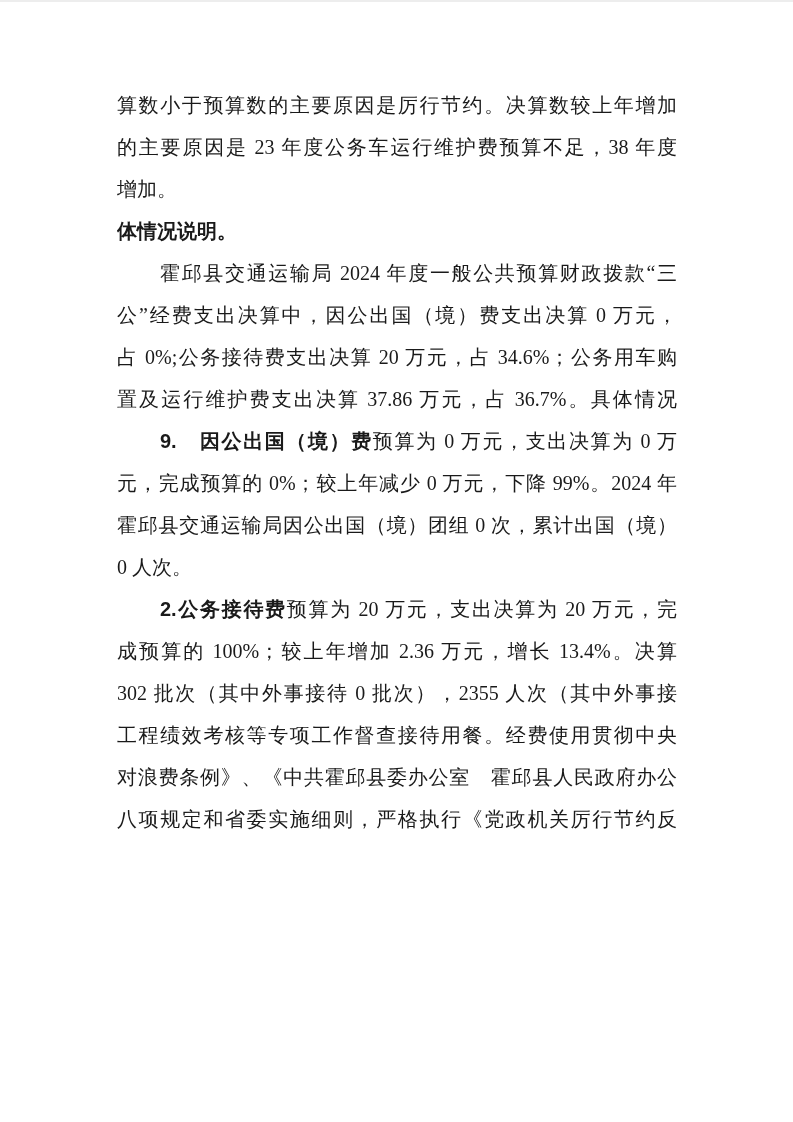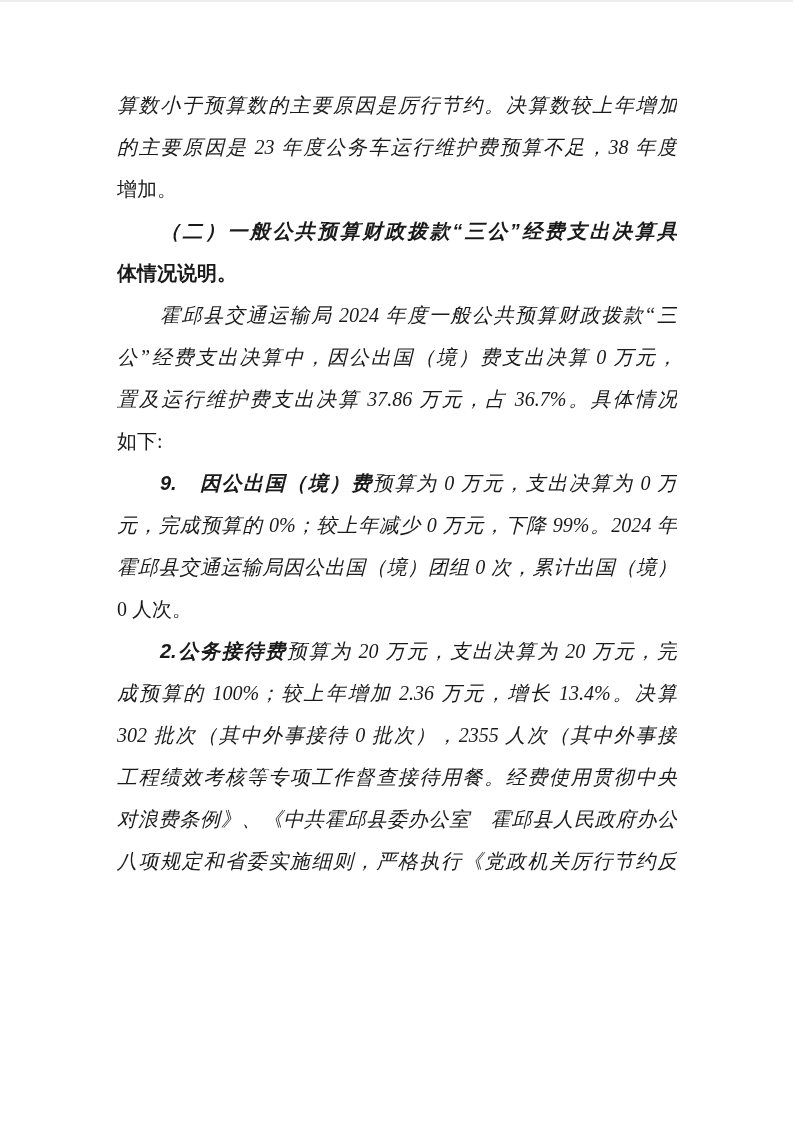--- a/index.html
+++ b/index.html
@@ -34,42 +34,41 @@
   }
   .line {
     height: 42px;
     line-height: 42px;
     font-size: 20px;
     text-align: justify;
     text-align-last: left;
     overflow: hidden;
     white-space: normal;
   }
-  .line.fill { text-align-last: justify; font-style: italic; }
+  .line.fill { text-align-last: justify; }
   .line.indent { text-indent: 43px; }
   .bold {
     font-weight: 700;
     font-family: "Liberation Sans", "DejaVu Sans", sans-serif;
   }
 </style>
 </head>
 <body>
 
 <div class="page">
   <div class="top-edge"></div>
   <div class="content" id="doc-content">
       <div class="line fill"><span>算数小于预算数的主要原因是厉行节约。决算数较上年增加</span></div>
       <div class="line fill"><span>的主要原因是 23 年度公务车运行维护费预算不足，38 年度</span></div>
       <div class="line"><span>增加。</span></div>
-      <div class="line fill indent"><span class="bold">（二）一般公共预算财政拨款“三公”经费支出决算具</span></div>
       <div class="line"><span class="bold">体情况说明。</span></div>
       <div class="line fill indent"><span>霍邱县交通运输局 2024 年度一般公共预算财政拨款“三</span></div>
       <div class="line fill"><span>公”经费支出决算中，因公出国（境）费支出决算 0 万元，</span></div>
+      <div class="line fill"><span>占 0%;公务接待费支出决算 20 万元，占 34.6%；公务用车购</span></div>
       <div class="line fill"><span>置及运行维护费支出决算 37.86 万元，占 36.7%。具体情况</span></div>
-      <div class="line"><span>如下:</span></div>
       <div class="line fill indent"><span class="bold">9.　因公出国（境）费</span><span>预算为 0 万元，支出决算为 0 万</span></div>
       <div class="line fill"><span>元，完成预算的 0%；较上年减少 0 万元，下降 99%。2024 年</span></div>
       <div class="line fill"><span>霍邱县交通运输局因公出国（境）团组 0 次，累计出国（境）</span></div>
       <div class="line"><span>0 人次。</span></div>
       <div class="line fill indent"><span class="bold">2.公务接待费</span><span>预算为 20 万元，支出决算为 20 万元，完</span></div>
       <div class="line fill"><span>成预算的 100%；较上年增加 2.36 万元，增长 13.4%。决算</span></div>
       <div class="line fill"><span>302 批次（其中外事接待 0 批次），2355 人次（其中外事接</span></div>
       <div class="line fill"><span>工程绩效考核等专项工作督查接待用餐。经费使用贯彻中央</span></div>
       <div class="line fill"><span>对浪费条例》、《中共霍邱县委办公室　霍邱县人民政府办公</span></div>
       <div class="line fill"><span>八项规定和省委实施细则，严格执行《党政机关厉行节约反</span></div>

